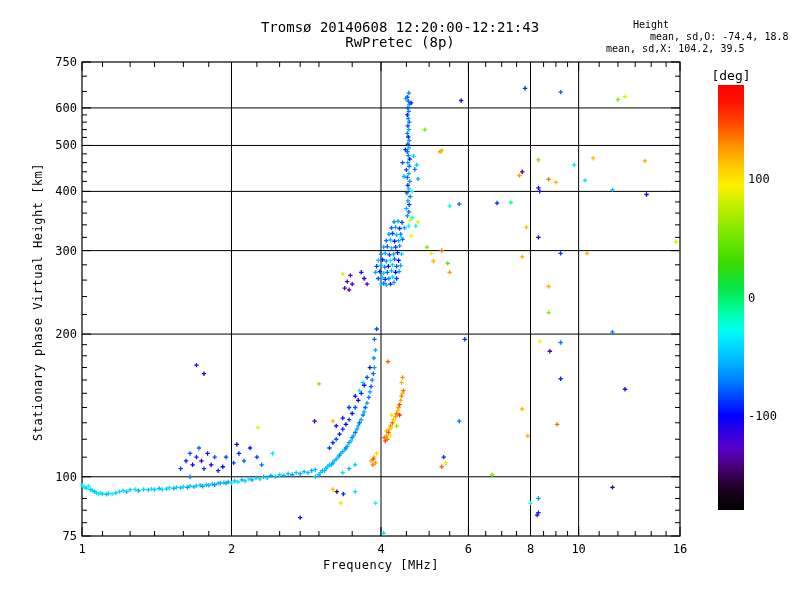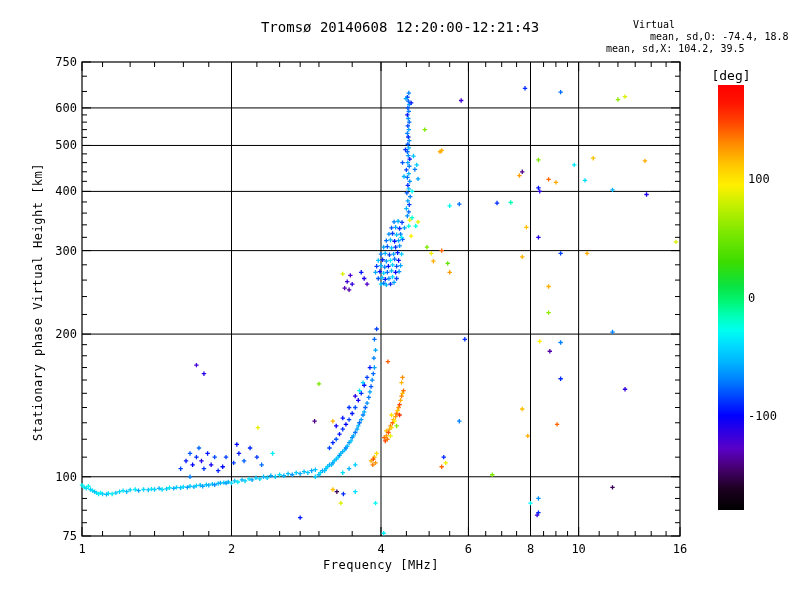--- a/index.html
+++ b/index.html
@@ -16,21 +16,22 @@
   .ticknum{font-size:12px;}
   .axlabel{font-size:12px;letter-spacing:0.5px;}
   .cbnum{font-size:12px;}
   .cblabel{font-size:13px;}
 </style>
 </head>
 <body>
 
 <div class="screen">
   <div class="title-line" id="title1">Tromsø 20140608 12:20:00-12:21:43</div>
-  <div class="stats" id="stats-title">Virtual</div>
+  <div class="title-line" id="title2">RwPretec (8p)</div>
+  <div class="stats" id="stats-title">Height</div>
   <div class="stats" id="stats1">mean, sd,O: -74.4, 18.8</div>
   <div class="stats" id="stats2">mean, sd,X: 104.2, 39.5</div>
 
   <svg id="plot-svg" width="800" height="600">
     <text class="axlabel" x="381" y="569" text-anchor="middle">Frequency [MHz]</text>
     <text class="axlabel" x="42" y="302" text-anchor="middle" transform="rotate(-90 42 302)">Stationary phase Virtual Height [km]</text>
     <text class="cblabel" x="731" y="80" text-anchor="middle">[deg]</text>
   <g stroke="#000" stroke-width="1">
         <line x1="231.5" y1="62" x2="231.5" y2="536"></line>
         <line x1="381" y1="62" x2="381" y2="536"></line>

